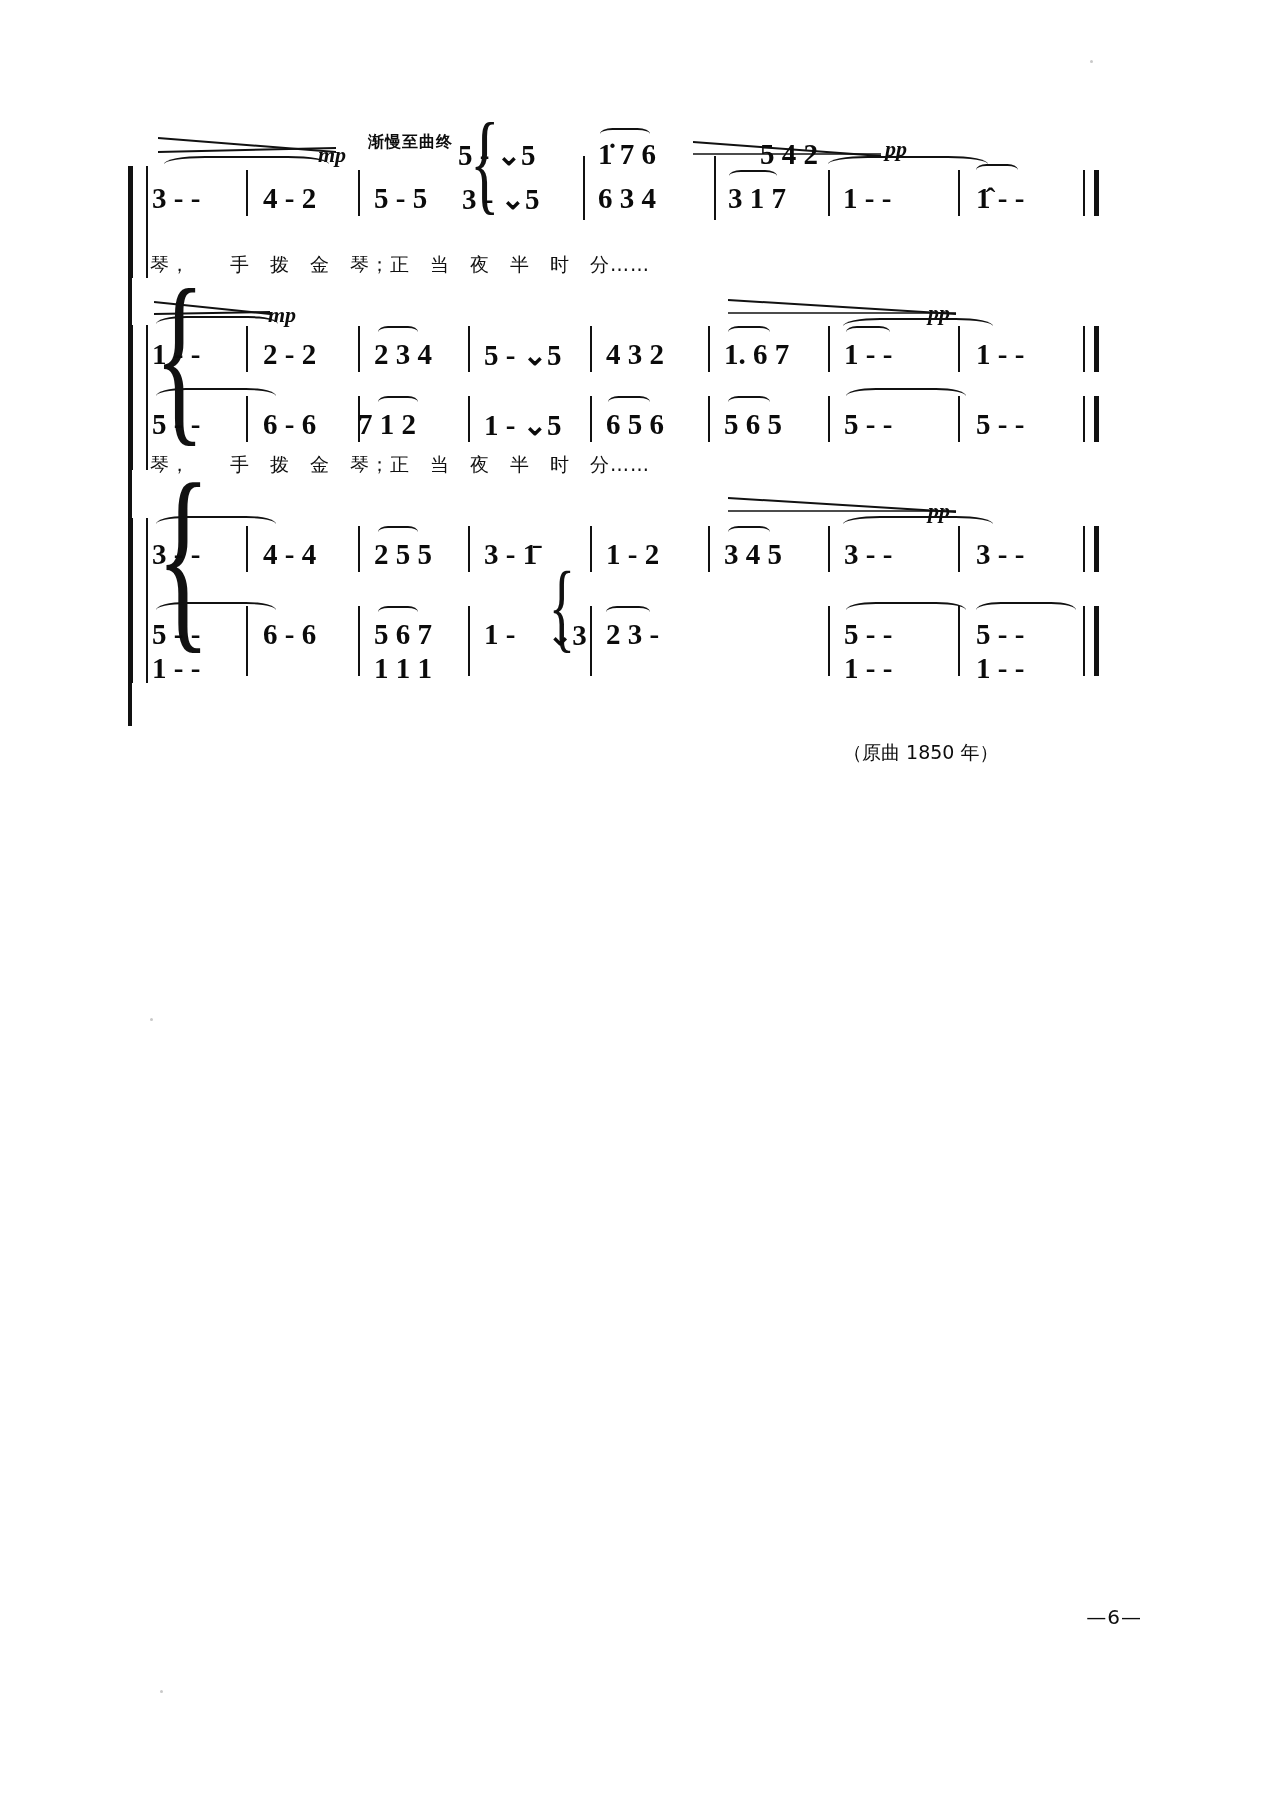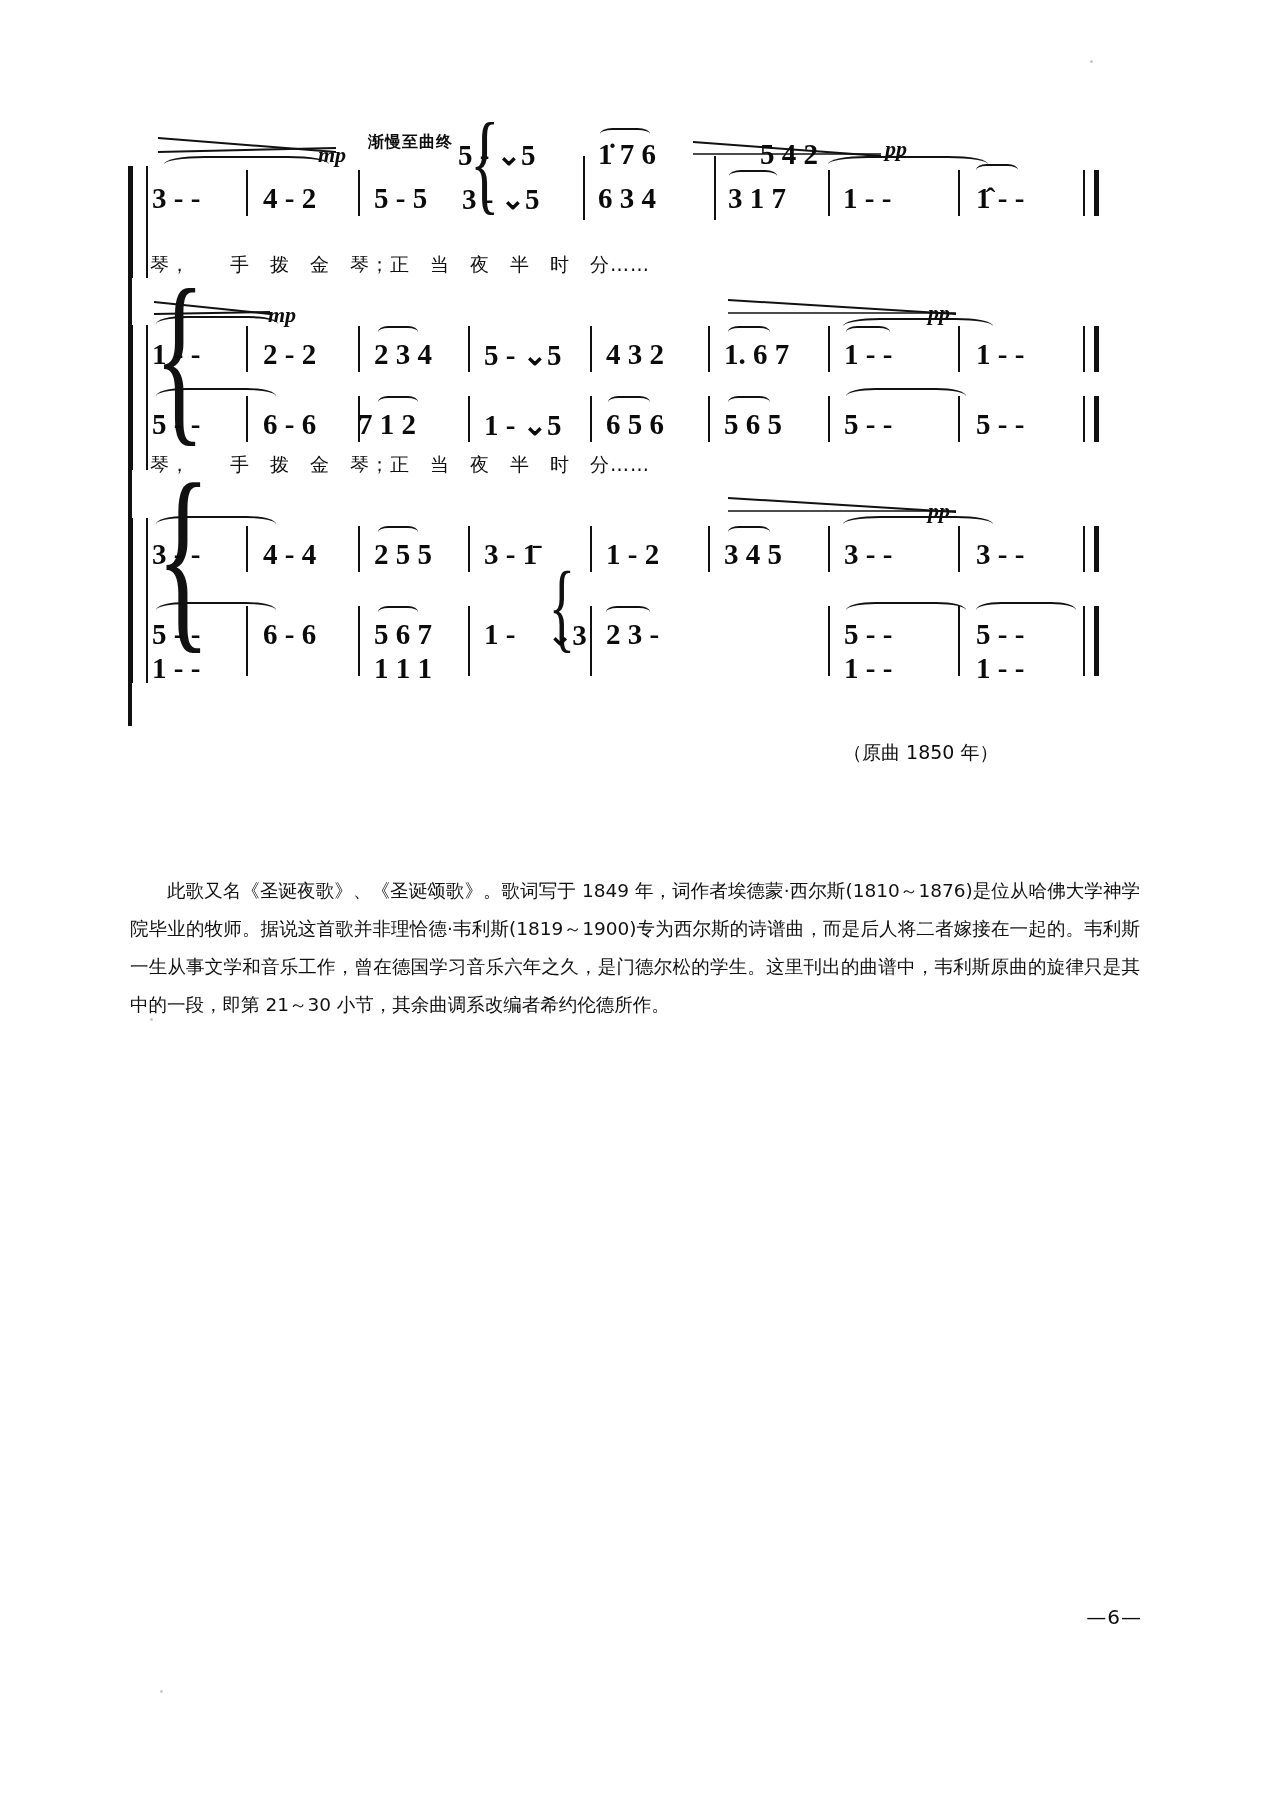--- a/index.html
+++ b/index.html
@@ -261,21 +261,20 @@
       <div class="slur small" style="left:250px;top:486px;width:40px;"></div>
       <div class="slur small" style="left:478px;top:486px;width:44px;"></div>
       <div class="slur" style="left:718px;top:482px;width:120px;"></div>
       <div class="slur" style="left:848px;top:482px;width:100px;"></div>
     </div>
   </div>
 
   <div class="origin">（原曲 1850 年）</div>
 
   <div class="commentary">
-    <p class="para">此歌又名《圣诞夜歌》、《圣诞颂歌》。歌词写于 1849 年，词作者埃德蒙·西尔斯(1810～1876)是位从哈佛大学神学院毕业的牧师。据说这首歌并非理恰德·韦利斯(1819～1900)专为西尔斯的诗谱曲，而是后人将二者嫁接在一起的。韦利斯一生从事文学和音乐工作，曾在德国学习音乐六年之久，是门德尔松的学生。这里刊出的曲谱中，韦利斯原曲的旋律只是其中的一段，即第 21～30 小节，其余曲调系改编者希约伦德所作。</p>
     <div class="gap"></div>
   </div>
 
   <div class="pageno">—6—</div>
 
   <div class="specks" style="left:150px;top:1018px;"></div>
   <div class="specks" style="left:160px;top:1690px;"></div>
   <div class="specks" style="left:1090px;top:60px;"></div>
 </div>
 

